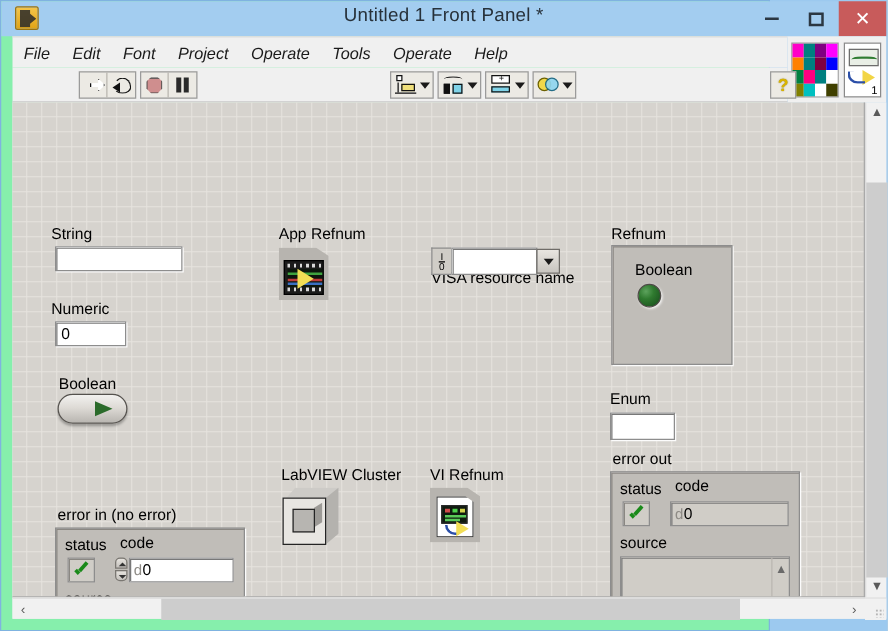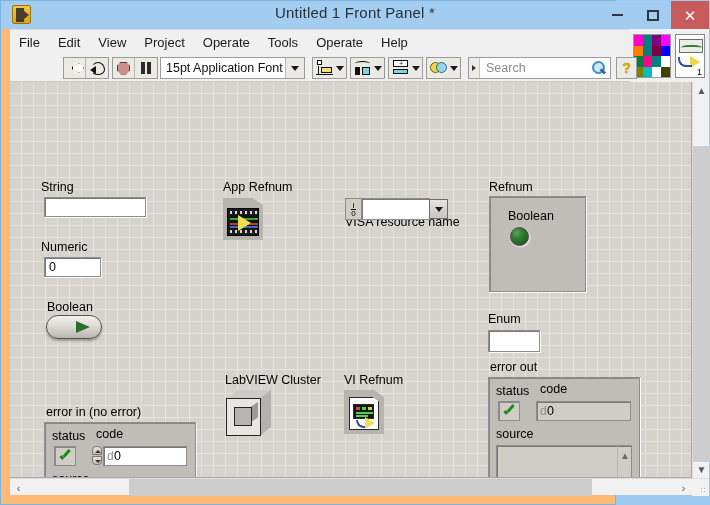--- a/index.html
+++ b/index.html
@@ -8,21 +8,21 @@
     width: 710px; height: 505px;
     overflow: hidden;
     font-family: "Liberation Sans", sans-serif;
     background: #9cc9ef;
   }
 
   
   #window {
     position: absolute; left: 0; top: 0;
     width: 616px; height: 505px;
-    background: #fdba74;
+    background: #86efac;
     border: 1px solid #7fb3e0;
   }
 
   
   #titlebar {
     position: absolute; left: 0; top: 0;
     width: 708px; height: 28px;
     background: #a3cdf0;
   }
   #app-icon {
@@ -57,20 +57,21 @@
   #btn-max .box { width: 12px; height: 11px; border: 2px solid #2b3742; }
   #btn-close .x { color: #fff; font-size: 15px; line-height: 1; }
 
   
   #menubar {
     position: absolute; left: 9px; top: 28px;
     width: 620px; height: 25px;
     background: #f0f0f0;
     display: flex; align-items: center;
     border-top: 1px solid #dcdcdc;
+    font-style: italic;
   }
   .menu-item {
     padding: 3px 9px;
     font-size: 13px; color: #1a1a1a;
     cursor: default;
   }
 
   
   #palette-area {
     position: absolute; left: 629px; top: 28px;
@@ -643,21 +644,21 @@
         <span class="box"></span>
       </div>
     <div class="win-btn" id="btn-close">
         <span class="x">✕</span>
       </div>
   </div>
 
   <div id="menubar">
     <div class="menu-item">File</div>
     <div class="menu-item">Edit</div>
-    <div class="menu-item">View</div>
+    <div class="menu-item">Font</div>
     <div class="menu-item">Project</div>
     <div class="menu-item">Operate</div>
     <div class="menu-item">Tools</div>
     <div class="menu-item">Operate</div>
     <div class="menu-item">Help</div>
   </div>
 
   <div id="palette-area">
     <div id="color-grid">
         <div style="background: rgb(255, 0, 200);"></div>
@@ -701,26 +702,20 @@
           <span class="ico-abort"></span>
         </div>
       <div class="tb-btn">
           <span class="ico-pause">
             <i></i>
             <i></i>
           </span>
         </div>
     </div>
 
-    <div class="tb-font">
-      <div class="label">15pt Application Font</div>
-      <div class="arrow">
-          <span class="caret-dn"></span>
-        </div>
-    </div>
 
     <div class="tb-split" id="tb-align">
       <span class="align-ico">
           <i class="sq1"></i>
           <i class="bar1"></i>
           <i class="tick"></i>
           <i class="line1"></i>
         </span>
       <span class="caret-dn"></span>
     </div>
@@ -741,27 +736,20 @@
       <span class="caret-dn"></span>
     </div>
     <div class="tb-split" id="tb-reorder">
       <span class="reorder-ico">
           <i class="c1"></i>
           <i class="c2"></i>
         </span>
       <span class="caret-dn"></span>
     </div>
 
-    <div id="tb-search">
-      <div class="pin">
-          <i></i>
-        </div>
-      <div class="ph">Search</div>
-      <div class="mag"></div>
-    </div>
 
     <div id="tb-help">?</div>
   </div>
 
   <div id="panel-outer">
 
     <div id="panel">
 
       <div class="ctl-label" id="string-label">String</div>
       <div class="field" id="string-field">

